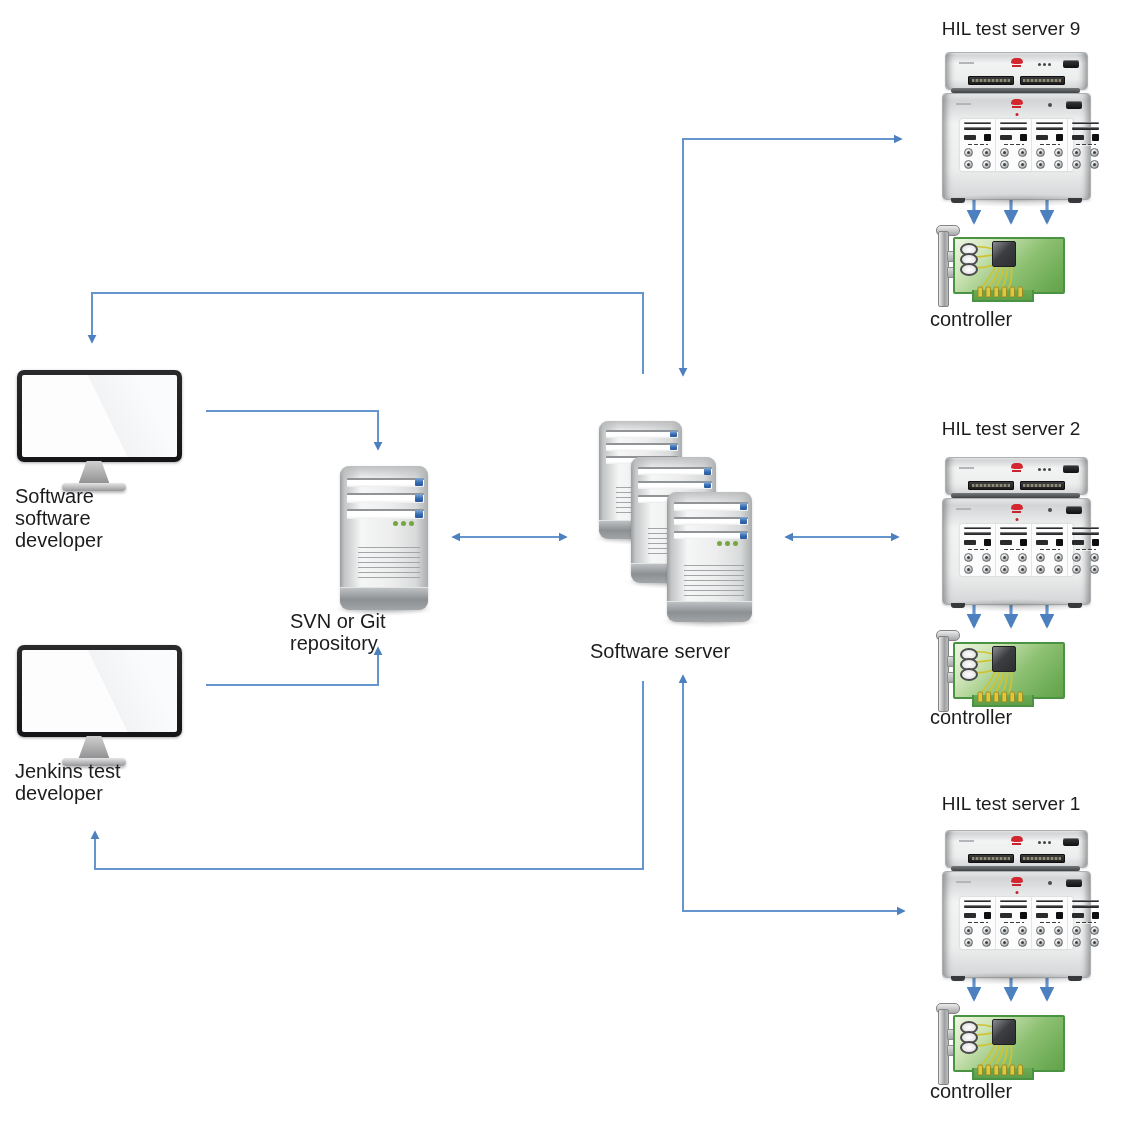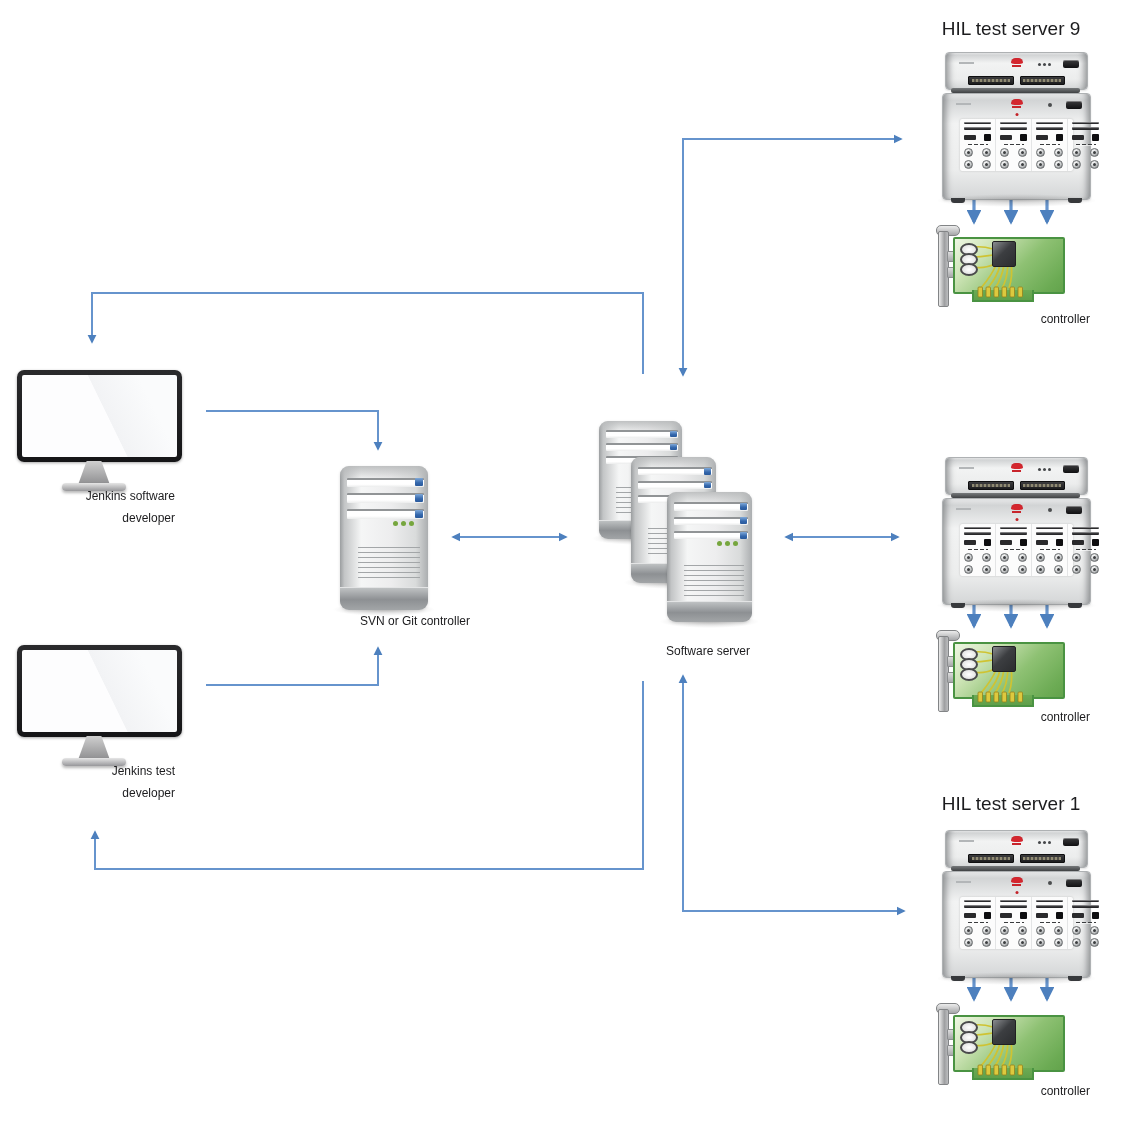--- a/index.html
+++ b/index.html
@@ -1,21 +1,21 @@
 <!DOCTYPE html>
 <html><head>
 <meta charset="utf-8">
 <style>
   html,body{margin:0;padding:0;background:#fff;}
   .canvas{position:relative;width:1136px;height:1127px;background:#fff;overflow:hidden;
           font-family:"Liberation Sans", sans-serif;color:#1d1d1f;}
   .connectors{position:absolute;left:0;top:0;width:1136px;height:1127px;pointer-events:none;}
 
   
-  .label{position:absolute;text-align:right;font-size:12px;line-height:22px;color:#1c1c1e;}
+  .label{position:absolute;text-align:left;font-size:20px;line-height:22px;color:#1c1c1e;}
   .hil-title{position:absolute;text-align:center;font-size:19px;line-height:24px;color:#1c1c1e;}
 
   
   .monitor{position:absolute;width:165px;height:114px;}
   .mframe{position:absolute;left:0;top:0;width:155px;height:82px;background:linear-gradient(#2a2a2c,#151517);
           border-radius:7px;padding:5px;box-shadow:0 1px 3px rgba(0,0,0,.35);}
   .mscreen{width:100%;height:100%;border-radius:2px;
            background:linear-gradient(64deg,#fdfdfe 54%,#f2f3f5 54.4%,#fafbfc 80%);}
   .mneck{position:absolute;left:77px;top:91px;transform:translateX(-50%);width:32px;height:24px;
          background:linear-gradient(#cfcfcf,#8d8d8f);clip-path:polygon(27% 0,73% 0,100% 100%,0 100%);}
@@ -149,21 +149,21 @@
   </svg>
 
   <div class="monitor" style="left:17px;top:370px">
     <div class="mframe">
       <div class="mscreen"></div>
       </div>
     <span class="mneck"></span>
     <span class="mfoot"></span>
   </div>
   <div class="label" style="left:15px;top:485px;width:160px">
-    <div>Jenkins software</div>
+    <div>Software software</div>
     <div>developer</div>
   </div>
 
   <div class="monitor" style="left:17px;top:645px">
     <div class="mframe">
       <div class="mscreen"></div>
       </div>
     <span class="mneck"></span>
     <span class="mfoot"></span>
   </div>
@@ -181,21 +181,21 @@
           <i class="tab"></i>
         </span>
       <span class="slot s3">
           <i class="tab"></i>
         </span>
       <span class="leds"></span>
       <span class="vents"></span>
       <div class="t-base"></div>
     </div>
   </div>
-  <div class="label" style="left:290px;top:610px;width:180px">SVN or Git controller</div>
+  <div class="label" style="left:290px;top:610px;width:180px">SVN or Git repository</div>
 
   <div class="tower" style="left:599px;top:421px;width:83px;height:118px">
     <div class="t-body">
       <span class="slot s1">
           <i class="tab"></i>
         </span>
       <span class="slot s2">
           <i class="tab"></i>
         </span>
       <span class="slot s3">
@@ -350,20 +350,21 @@
           <rect x="82" y="62" width="4.5" height="10" rx="1"></rect>
       </g>
     </svg>
     <span class="port p1"></span>
     <span class="port p2"></span>
     <span class="port p3"></span>
     <span class="chip"></span>
   </div>
   <div class="label" style="left:930px;top:308px;width:160px">controller</div>
 
+  <div class="hil-title" style="left:893px;top:417px;width:236px">HIL test server 2</div>
   <div class="hil-top" style="top:457px">
     <span class="u-text"></span>
     <span class="u-logo"></span>
     <span class="u-dots"></span>
     <span class="u-badge"></span>
     <span class="dimms">
         <i class="dimm"></i>
         <i class="dimm"></i>
       </span>
   </div>

